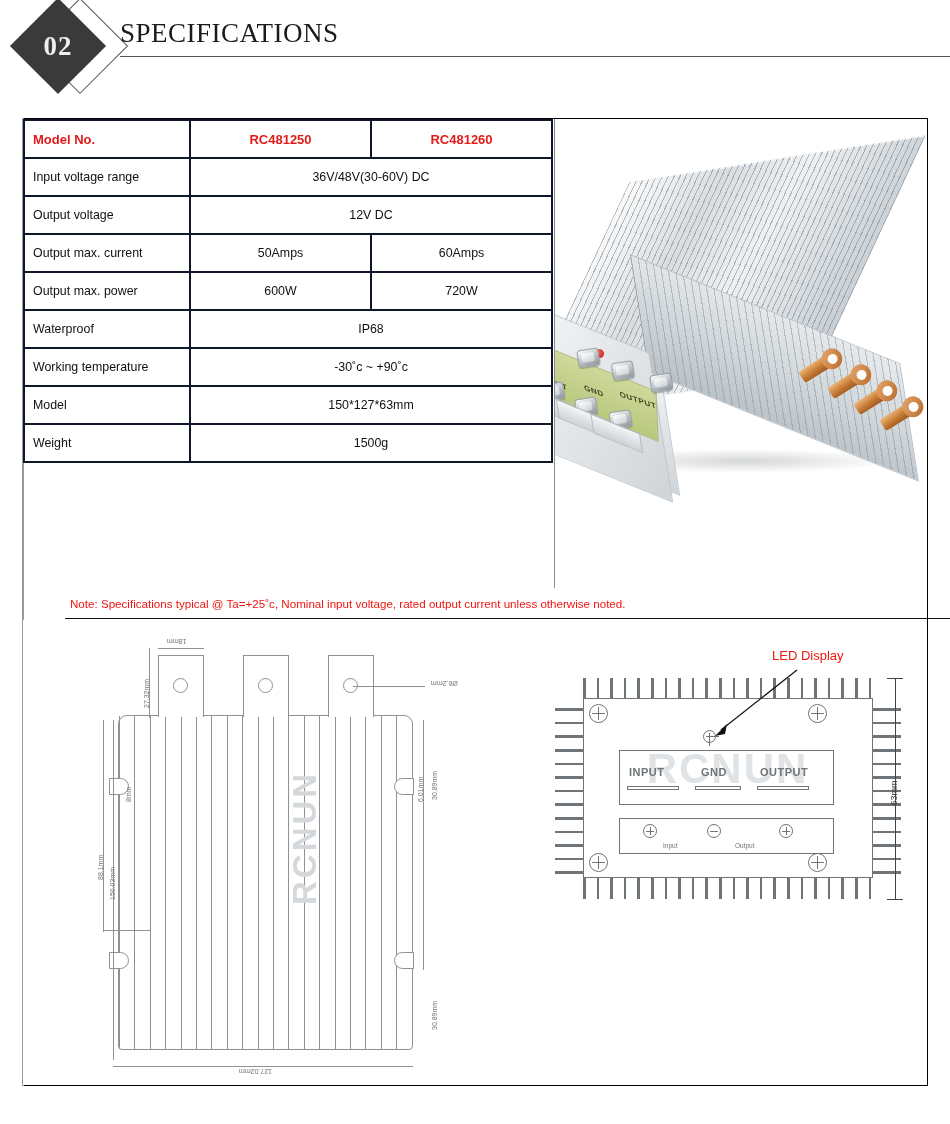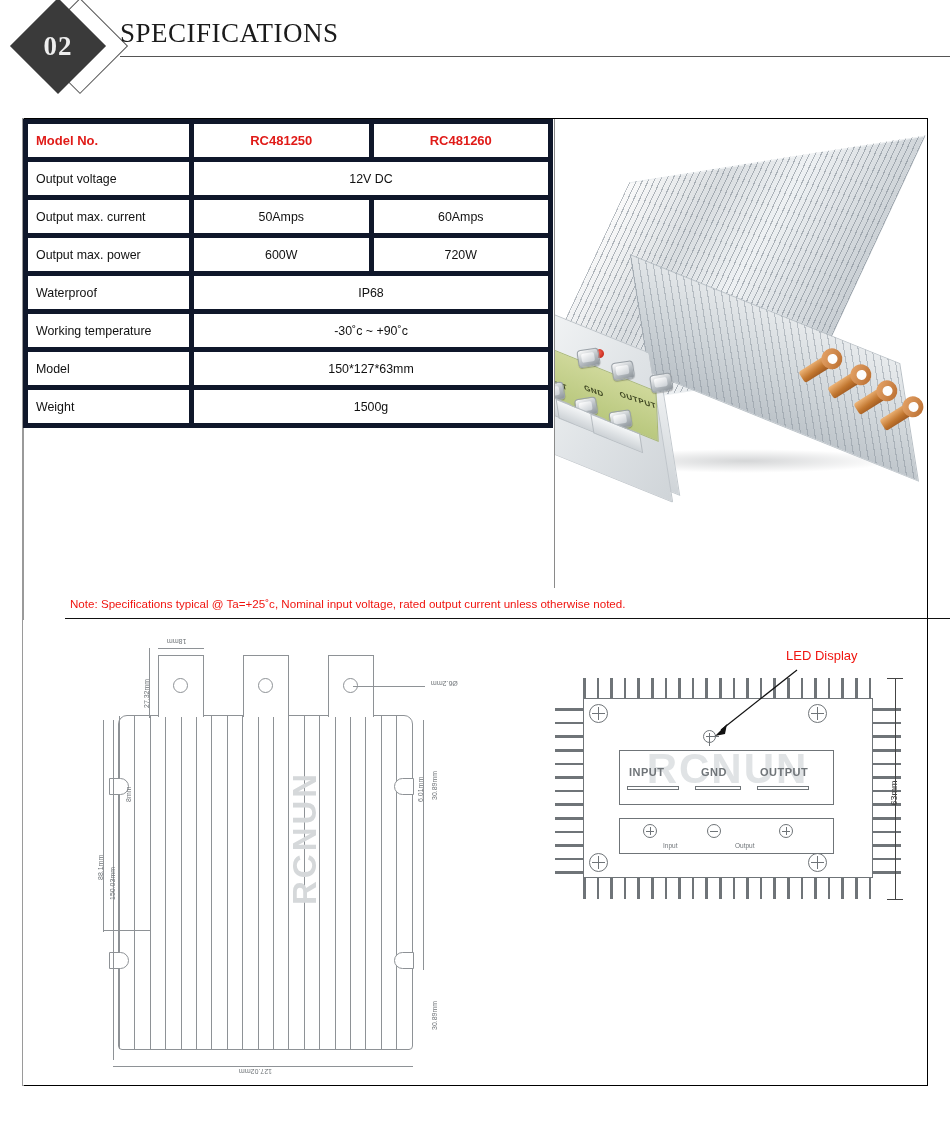--- a/index.html
+++ b/index.html
@@ -21,21 +21,21 @@
     border-top:1px solid #555;}
 
   
   #frame{position:absolute;left:22px;top:118px;width:906px;height:968px;
     border:1px solid #000;box-sizing:border-box;}
   #frame-left-grey{position:absolute;left:22px;top:118px;width:2px;height:968px;background:#9a9a9a;}
 
   
   #spec-table{position:absolute;left:23px;top:119px;width:530px;border-collapse:collapse;
     table-layout:fixed;}
-  #spec-table td{border:5px solid #0f172a;font-size:12.4px;color:#111;
+  #spec-table td{border:2px solid #0f172a;font-size:12.4px;color:#111;
     height:38px;padding:2px 8px;box-sizing:border-box;margin-top:28px;}
   #spec-table td.lbl{width:166px;text-align:left;}
   #spec-table td.val{text-align:center;}
   .red-bold{color:#e01b18;font-weight:bold;font-size:13px;}
   td.tall{height:46px;line-height:1.35;}
 
   
   #note-row{position:absolute;left:23px;top:589px;width:904px;height:30px;
     display:flex;align-items:center;border-bottom:1.4px solid #111;box-sizing:border-box;margin-left:42px;}
   #note-text{color:#f01510;font-size:11.6px;padding-left:5px;}
@@ -179,20 +179,24 @@
 <div id="frame-left-grey"></div>
 
 <table id="spec-table">
   <tbody>
     <tr>
       <td class="lbl"><span class="red-bold">Model No.</span></td>
       <td class="val"><span class="red-bold">RC481250</span></td>
       <td class="val"><span class="red-bold">RC481260</span></td>
     </tr>
     <tr>
+      <td class="lbl">Input voltage range</td>
+      <td class="val" colspan="2">36V/48V(30-60V) DC</td>
+    </tr>
+    <tr>
       <td class="lbl">Output voltage</td>
       <td class="val" colspan="2">12V DC</td>
     </tr>
     <tr>
       <td class="lbl">Output max. current</td>
       <td class="val">50Amps</td>
       <td class="val">60Amps</td>
     </tr>
     <tr>
       <td class="lbl">Output max. power</td>
@@ -333,21 +337,21 @@
     <div class="ev-slot" style="left:152px;top:146px;width:46px;"></div>
     <div class="ev-slot" style="left:214px;top:146px;width:52px;"></div>
 
     <div class="ev-panel2"></div>
     <div class="term plus" style="left:100px;top:184px;"></div>
     <div class="term minus" style="left:164px;top:184px;"></div>
     <div class="term plus" style="left:236px;top:184px;"></div>
     <div class="sub-lbl" style="left:120px;top:202px;">Input</div>
     <div class="sub-lbl" style="left:192px;top:202px;">Output</div>
 
-    <div class="led-display-lbl" style="left:243px;top:8px;text-align:right;">LED Display</div>
+    <div class="led-display-lbl" style="left:229px;top:8px;text-align:right;">LED Display</div>
     <svg class="led-arrow" style="left:168px;top:26px;" width="90" height="74">
       <line x1="86" y1="4" x2="10" y2="64" stroke="#111" stroke-width="1.2"></line>
       <polygon points="4,70 16,58 14,68" fill="#111"></polygon>
     </svg>
 
     <div class="arrow-vline" style="left:352px;top:38px;height:222px;background:#444;"></div>
     <div class="arrow-line" style="left:344px;top:38px;width:16px;background:#444;"></div>
     <div class="arrow-line" style="left:344px;top:259px;width:16px;background:#444;"></div>
     <div class="dim63" style="left:338px;top:148px;">63mm</div>
   </div>

